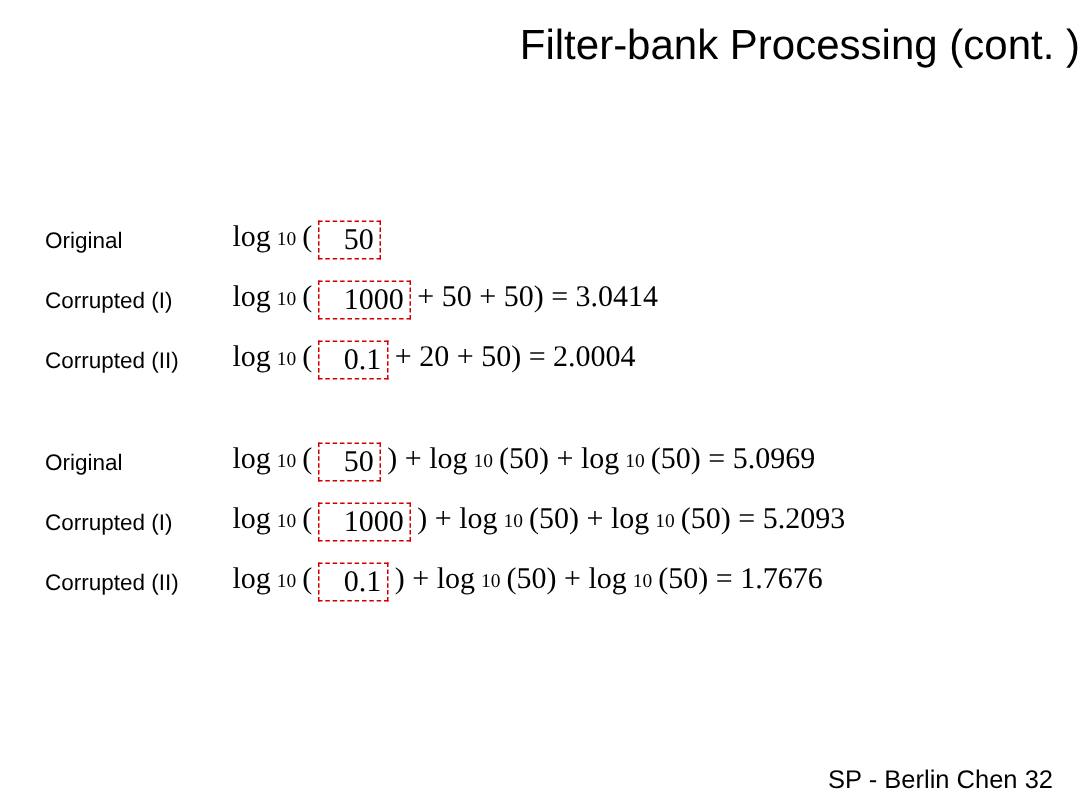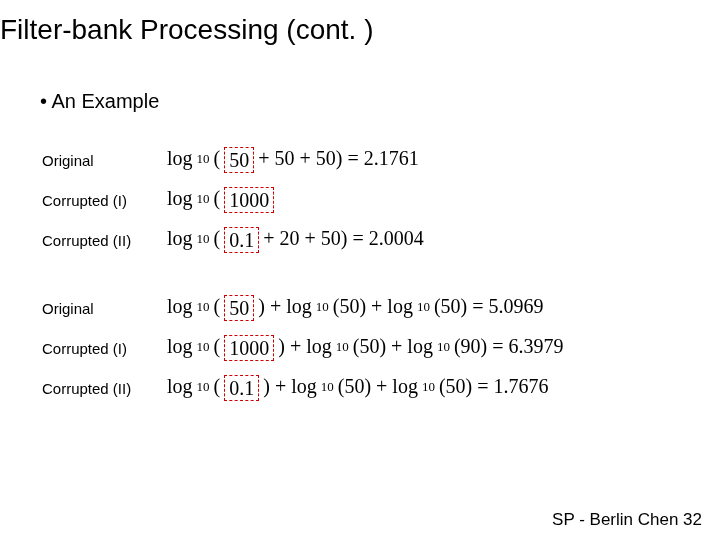--- a/index.html
+++ b/index.html
@@ -16,35 +16,34 @@
     width: 720px;
     height: 540px;
     position: relative;
     box-sizing: border-box;
   }
   .title {
     position: absolute;
     top: 14px;
     left: 0;
     right: 0;
-    text-align: left;
+    text-align: right;
     font-size: 28px;
   }
   .bullet {
     position: absolute;
     top: 90px;
     left: 40px;
     font-size: 20px;
   }
   .rows {
     position: absolute;
     top: 140px;
     left: 30px;
     right: 30px;
-    margin-left: 12px;
   }
   .row {
     display: flex;
     align-items: center;
     height: 40px;
   }
   .gap {
     height: 28px;
   }
   .label {
@@ -63,60 +62,59 @@
   .sub {
     font-size: 0.65em;
     vertical-align: sub;
     position: relative;
     top: 4px;
     font-family: Liberation Serif, serif;
   }
   .boxed {
     display: inline-block;
     border: 1.5px dashed #d00000;
-    padding: 0 4px 0 4px;
+    padding: 0 4px 0 16px;
     line-height: 1.2;
   }
   .footer {
     position: absolute;
     bottom: 10px;
     right: 18px;
     font-size: 17px;
     color: #000;
   }
 </style>
 </head>
 <body>
 
 <div class="slide">
 
   <div class="title">Filter-bank Processing (cont. )</div>
 
-  <div class="bullet">•   An Example</div>
 
   <div class="rows">
 
     <div class="row">
       <div class="label">Original</div>
       <div class="expr">
         <span>log</span>
           <span class="sub">10</span>
         <span>(</span>
           <span class="boxed">50</span>
-          <span> + 50 + 50) = 2.1761</span>
       </div>
     </div>
 
     <div class="row">
       <div class="label">Corrupted (I)</div>
       <div class="expr">
         <span>log</span>
           <span class="sub">10</span>
         <span>(</span>
           <span class="boxed">1000</span>
+          <span> + 50 + 50) = 3.0414</span>
       </div>
     </div>
 
     <div class="row">
       <div class="label">Corrupted (II)</div>
       <div class="expr">
         <span>log</span>
           <span class="sub">10</span>
         <span>(</span>
           <span class="boxed">0.1</span>
@@ -145,21 +143,21 @@
       <div class="label">Corrupted (I)</div>
       <div class="expr">
         <span>log</span>
           <span class="sub">10</span>
         <span>(</span>
           <span class="boxed">1000</span>
           <span>) + log</span>
           <span class="sub">10</span>
           <span>(50) + log</span>
           <span class="sub">10</span>
-          <span>(90) = 6.3979</span>
+          <span>(50) = 5.2093</span>
       </div>
     </div>
 
     <div class="row">
       <div class="label">Corrupted (II)</div>
       <div class="expr">
         <span>log</span>
           <span class="sub">10</span>
         <span>(</span>
           <span class="boxed">0.1</span>

